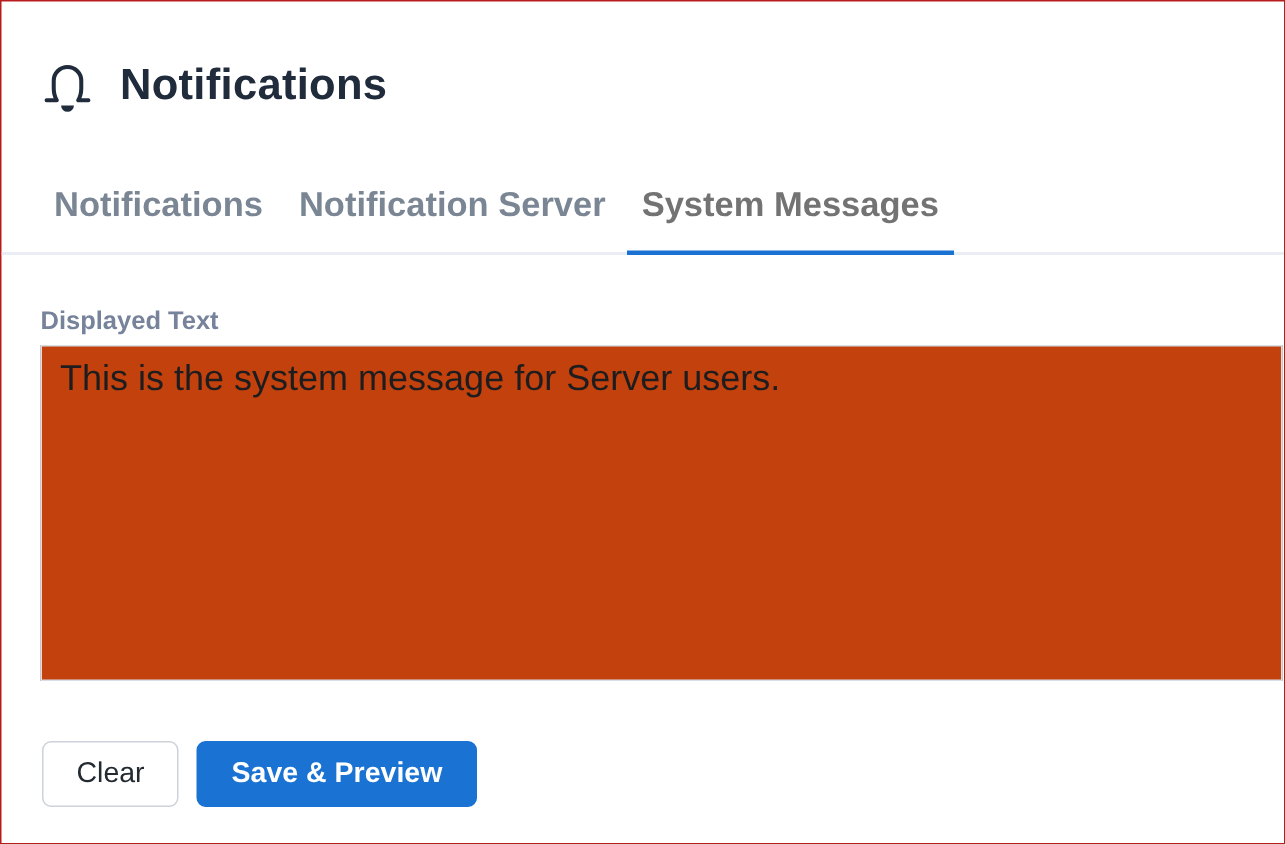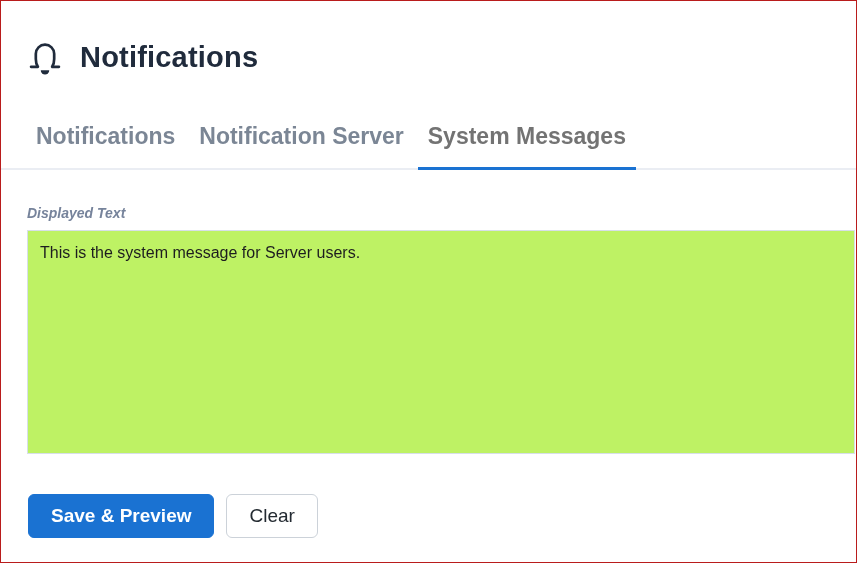--- a/index.html
+++ b/index.html
@@ -53,37 +53,36 @@
     content: "";
     position: absolute;
     left: 0; right: 0; bottom: -2px;
     height: 3px;
     background: #1a72d2;
   }
 
   
   .field-label {
     margin: 34px 25px 0 26px;
-    font-size: 14px;
+    font-size: 17px;
     line-height: 19px;
     font-weight: 600;
     color: #76839b;
-    font-style: italic;
   }
   .message-textarea {
     display: block;
     margin: 7px 0 0 26px;
     width: 828px;
     height: 224px;
     border: 1px solid #d7dfe9;
-    background: #bef264;
+    background: #c2410c;
     resize: none;
     padding: 9px 12px;
     font-family: "Liberation Sans", "DejaVu Sans", sans-serif;
-    font-size: 16px;
+    font-size: 24px;
     line-height: 26px;
     color: #1d1d1f;
     outline: none;
   }
 
   
   .actions {
     display: flex;
     align-items: center;
     gap: 12px;
@@ -130,17 +129,17 @@
     <div class="tab">Notifications</div>
     <div class="tab">Notification Server</div>
     <div class="tab active">System Messages</div>
   </nav>
 
   <div class="field-label">Displayed Text</div>
 
   <textarea class="message-textarea" spellcheck="false" style="">This is the system message for Server users.</textarea>
 
   <div class="actions">
+    <button class="btn btn-secondary">Clear</button>
     <button class="btn btn-primary">Save &amp; Preview</button>
-    <button class="btn btn-secondary">Clear</button>
   </div>
 
 </div>
 
 </body></html>

